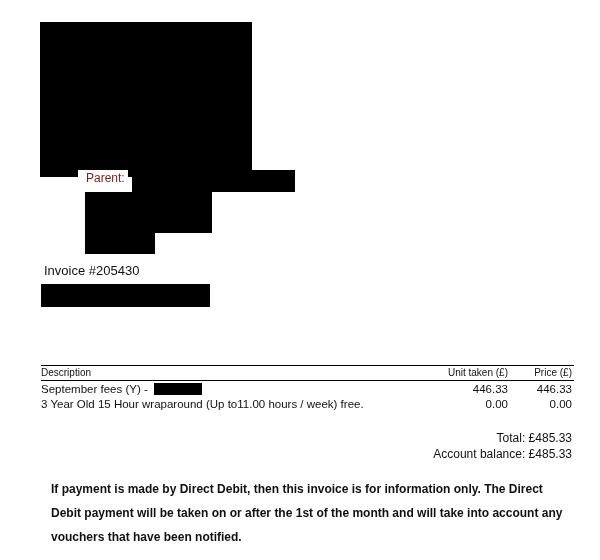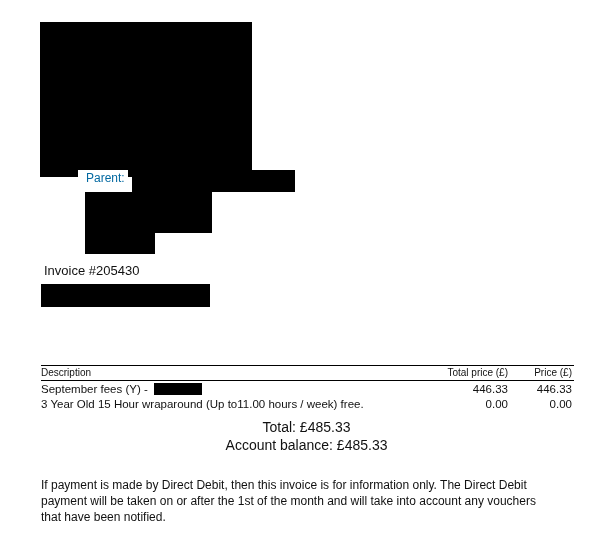--- a/index.html
+++ b/index.html
@@ -32,21 +32,21 @@
     display: inline-block;
     background: #000000;
     vertical-align: middle;
   }
 
   .parent-line {
     position: absolute;
     left: 78px;
     top: 170px;
     font-size: 12px;
-    color: #0369a1;
+    color: #7f1d1d;
     white-space: nowrap;
     z-index: 5;
     background: #fff;
     padding: 1px 3px 1px 8px;
   }
 
   .invoice-no {
     position: absolute;
     left: 44px;
     top: 263px;
@@ -97,37 +97,38 @@
 
   table.items tbody td.num {
     text-align: right;
     padding-right: 2px;
   }
 
   .col-unit { width: 78px; }
   .col-price { width: 62px; }
 
   .totals {
-    margin-top: 6px;
-    text-align: center;
-    font-size: 14px;
+    margin-top: 18px;
+    text-align: right;
+    font-size: 12px;
     padding-right: 2px;
   }
   .totals div {
     padding: 1px 0;
   }
 
   
   .footer-note {
     position: absolute;
-    left: 41px;
+    left: 51px;
     top: 477px;
     width: 518px;
     font-size: 12px;
-    line-height: 16px;
+    line-height: 24px;
+    font-weight: bold;
   }
 </style>
 </head>
 <body>
 
 <div class="page">
 
   <div class="redact" style="left:40px; top:22px; width:212px; height:155px;"></div>
 
   <div class="redact" style="left:132px; top:170px; width:163px; height:22px;"></div>
@@ -143,21 +144,21 @@
   <div class="invoice-no">Invoice #205430</div>
 
   <div class="redact" style="left:41px; top:284px; width:169px; height:23px;"></div>
 
 
   <div class="table-wrap">
     <table class="items">
       <thead>
         <tr>
           <th>Description</th>
-          <th class="num col-unit">Total price (£)</th>
+          <th class="num col-unit">Unit taken (£)</th>
           <th class="num col-price">Price (£)</th>
         </tr>
       </thead>
       <tbody>
         <tr>
           <td>
             <span>September fees (Y) -</span>
             <span class="redact-inline" style="width:48px; height:12px; margin-left:3px;"></span>
           </td>
           <td class="num">446.33</td>

